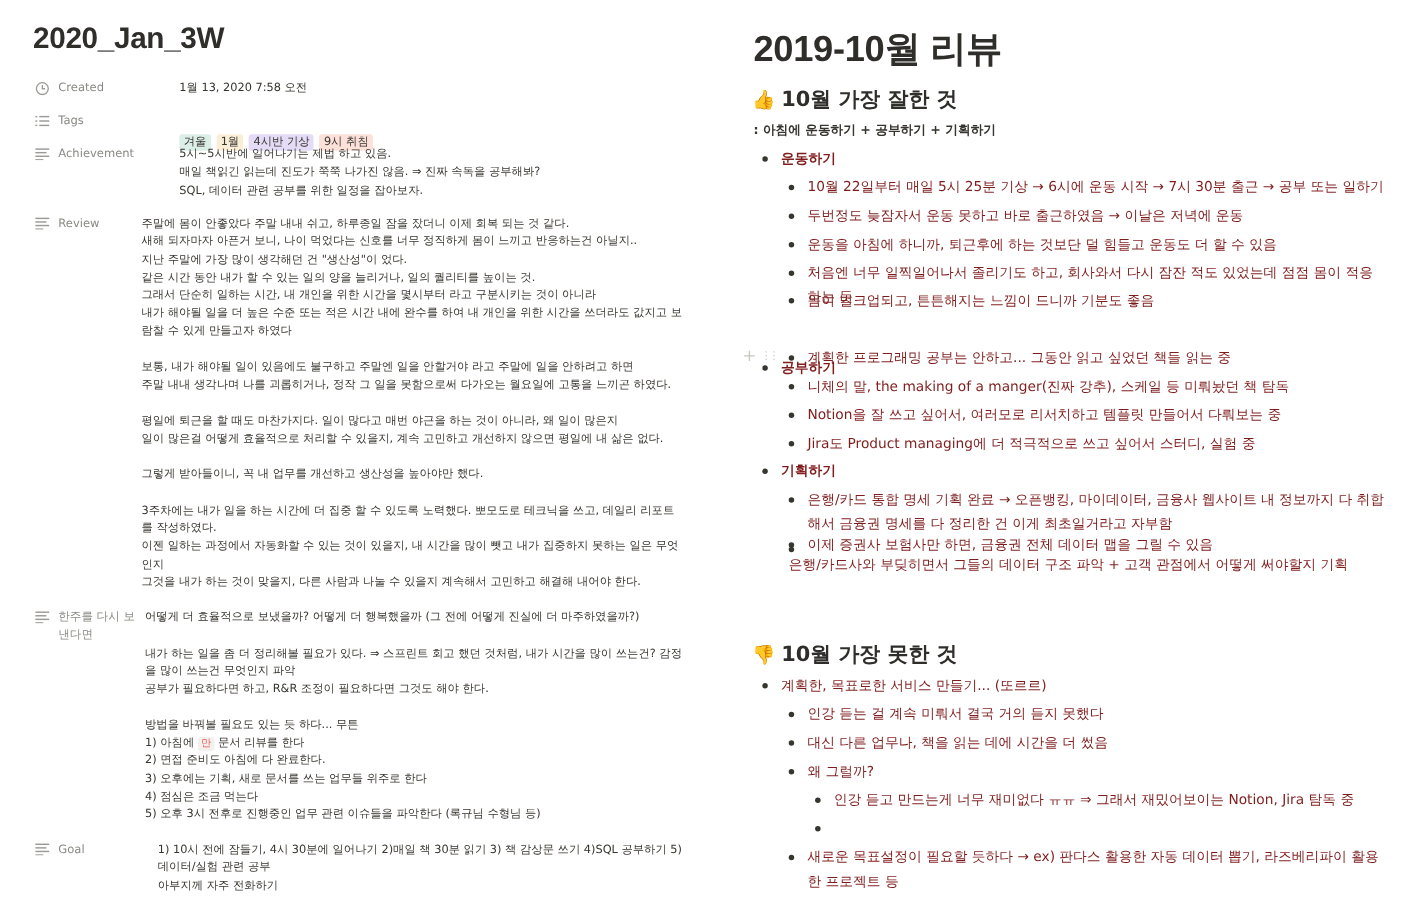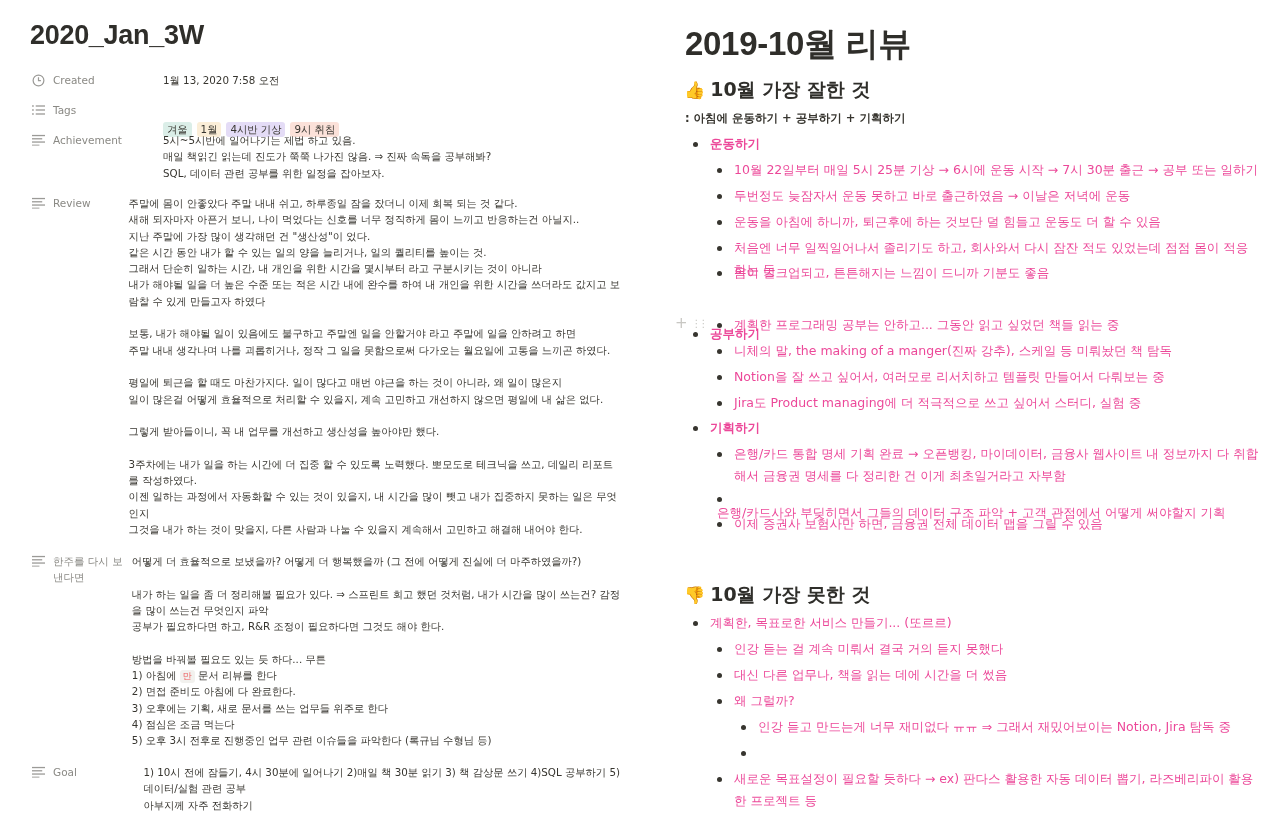--- a/index.html
+++ b/index.html
@@ -20,21 +20,21 @@
 
   .code-inline { display: inline-block; background: #f2f1ee; color: #eb5757; border-radius: 3px; padding: 0 3px; font-size: 9px; line-height: 13px; }
 
   
   .right { position: absolute; left: 640px; top: 0; width: 640px; height: 740px; }
   .right .title { position: absolute; left: 45px; top: 22px; font-family: "Liberation Sans", sans-serif; font-size: 33px; font-weight: 700; color: #2f2e2a; letter-spacing: -0.3px; }
   .h2 { position: absolute; left: 44px; font-size: 19px; font-weight: 700; color: #2f2e2a; display: flex; align-items: center; }
   .h2 .emoji { font-size: 17px; margin-right: 5px; }
   .subline { position: absolute; left: 45px; font-size: 11.5px; font-weight: 700; color: #37352f; }
 
-  .bl { position: absolute; font-size: 12.5px; color: #ec4899; display: flex; line-height: 22px; }
+  .bl { position: absolute; font-size: 12.5px; color: #7f1d1d; display: flex; line-height: 22px; }
   .bl .dot { width: 5px; height: 5px; border-radius: 50%; background: #37352f; flex-shrink: 0; margin-top: 9px; margin-right: 12px; }
   .bl.bold { font-weight: 700; }
   .bl .txt { white-space: normal; }
 
   .l1 { left: 53px; }
   .l2 { left: 77px; width: 545px; }
   .l3 { left: 101px; width: 520px; }
 
   .hover-handle { position: absolute; left: 675px; top: 316px; display: flex; align-items: center; gap: 4px; color: #c8c7c3; }
 </style>
@@ -252,21 +252,21 @@
       <span class="txt">기획하기</span>
     </div>
   <div class="bl l2" style="top:443px;">
       <span class="dot"></span>
       <span class="txt">은행/카드 통합 명세 기획 완료 → 오픈뱅킹, 마이데이터, 금융사 웹사이트 내 정보까지 다 취합해서 금융권 명세를 다 정리한 건 이게 최초일거라고 자부함</span>
     </div>
   <div class="bl l2" style="top:488px;flex-direction:column;">
       <span class="dot"></span>
       <span class="txt">은행/카드사와 부딪히면서 그들의 데이터 구조 파악 + 고객 관점에서 어떻게 써야할지 기획</span>
     </div>
-  <div class="bl l2" style="top:513px;">
+  <div class="bl l2" style="top:484px;">
       <span class="dot"></span>
       <span class="txt">이제 증권사 보험사만 하면, 금융권 전체 데이터 맵을 그릴 수 있음</span>
     </div>
 
   <div class="h2" style="top:582px;">
     <span class="emoji">👎</span>
     <span>10월 가장 못한 것</span>
   </div>
   <div class="bl l1" style="top:612px;">
       <span class="dot"></span>

